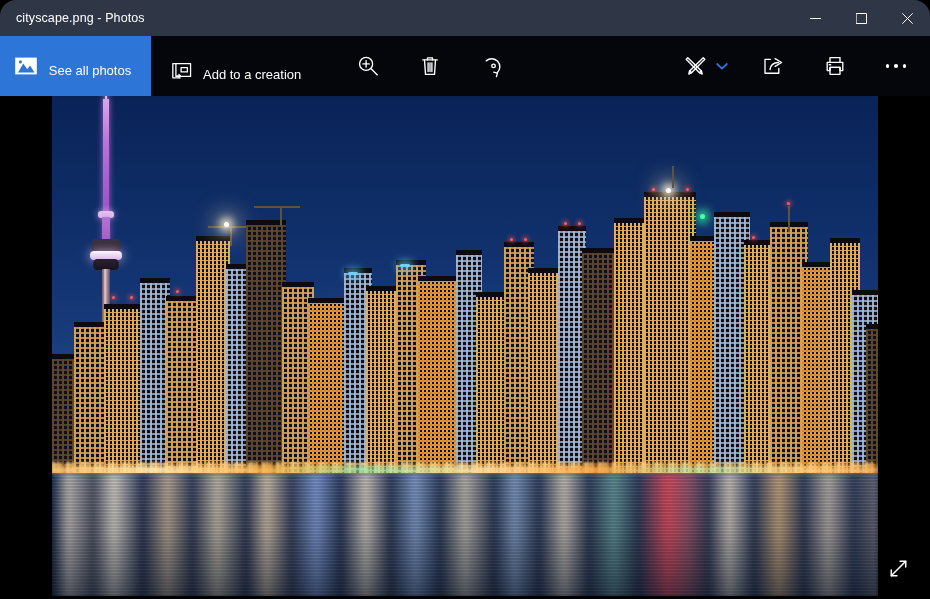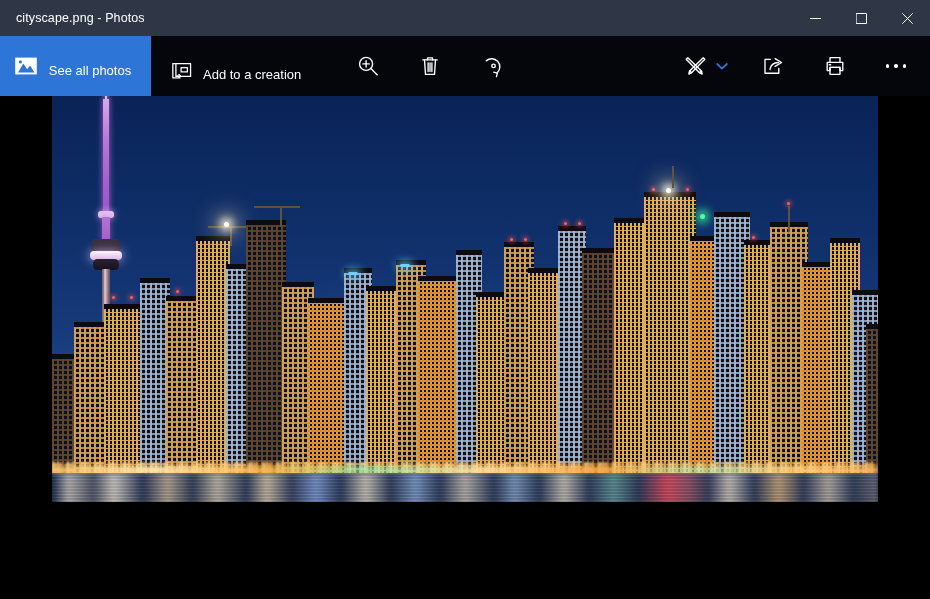--- a/index.html
+++ b/index.html
@@ -8,23 +8,24 @@
     width: 930px;
     height: 599px;
     overflow: hidden;
     background: #000;
     font-family: "Liberation Sans", sans-serif;
   }
 
   #app {
     position: relative;
     width: 930px;
-    height: 502px;
+    height: 596px;
     background: #000000;
     overflow: hidden;
+    border-radius: 16px;
   }
 
   
   .titlebar {
     position: absolute;
     top: 0; left: 0;
     width: 930px;
     height: 36px;
     background: #2f3747;
     display: flex;

